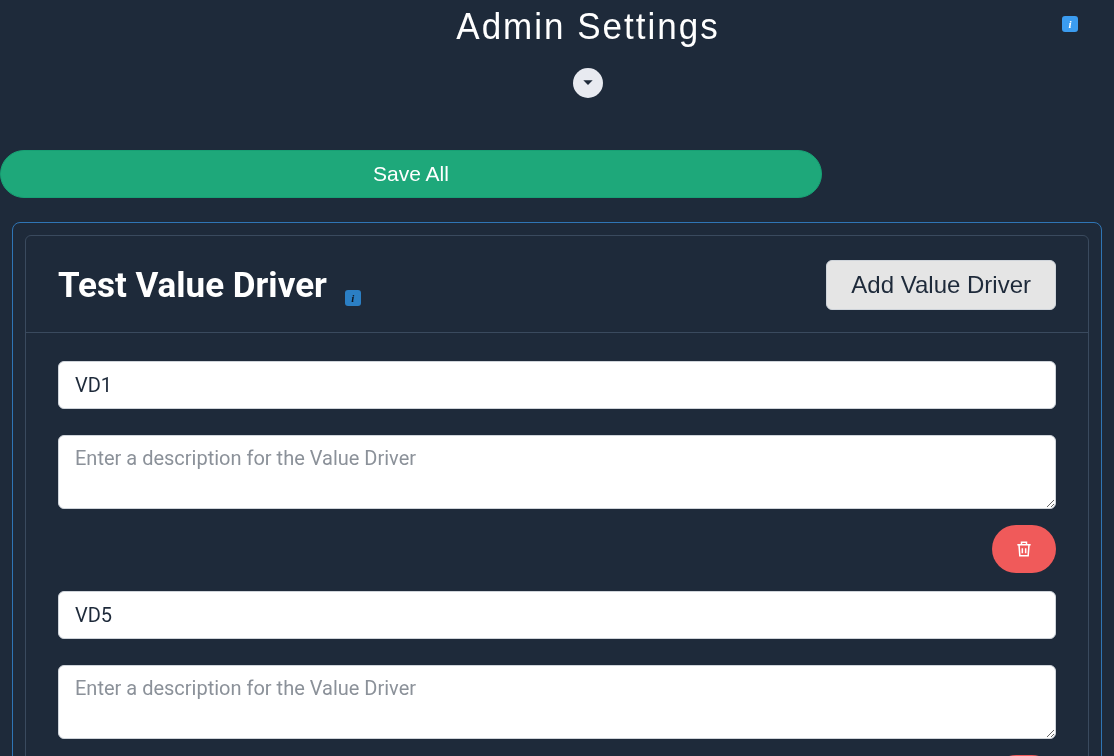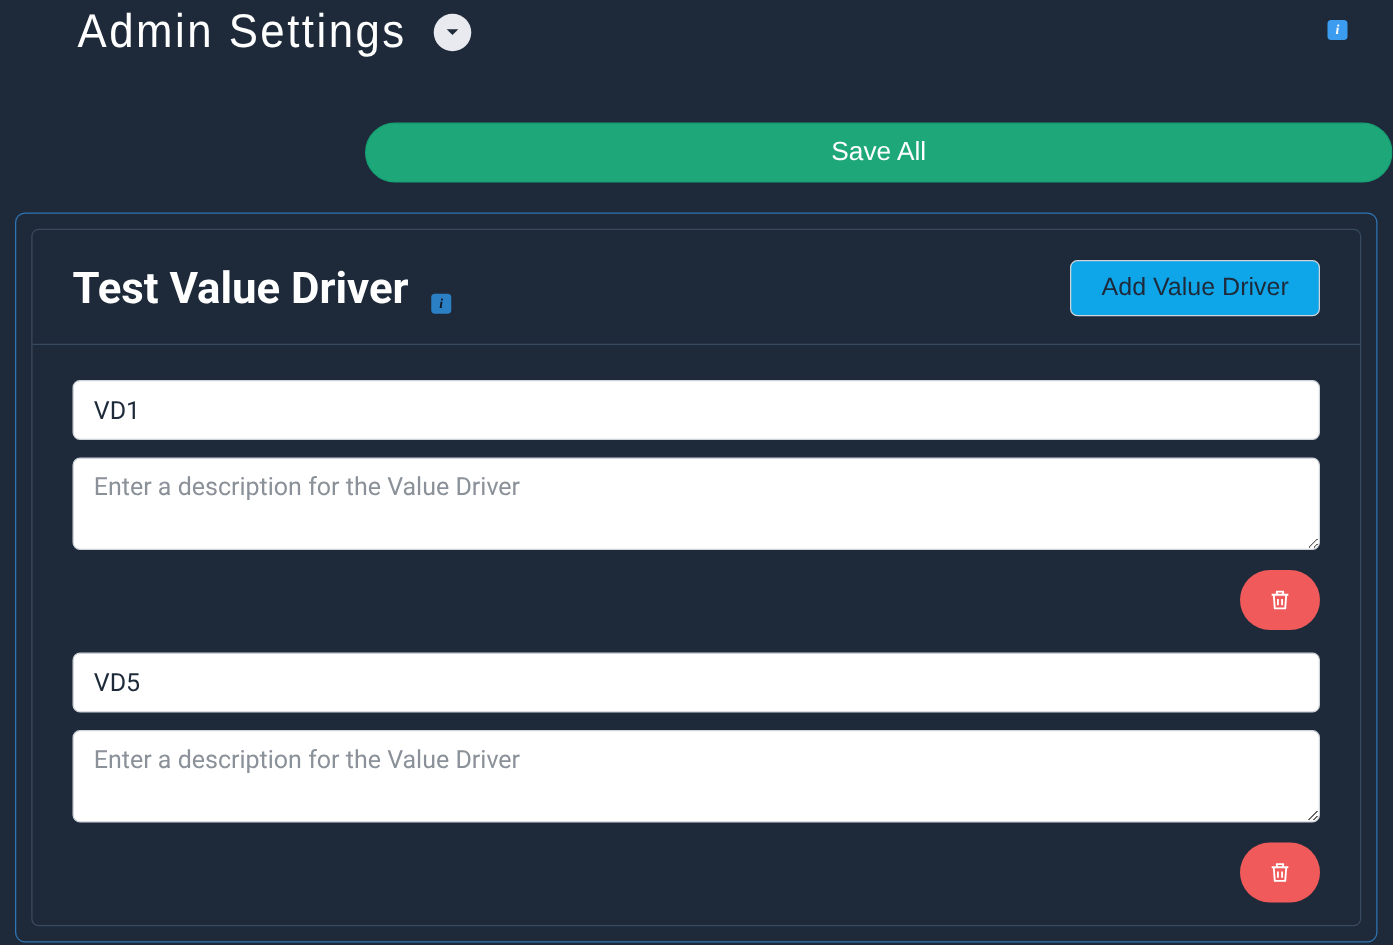--- a/index.html
+++ b/index.html
@@ -19,20 +19,21 @@
     .top-right-info {
       position: absolute;
       top: 16px;
       right: 36px;
     }
     .header {
       display: flex;
       align-items: center;
       padding: 6px 0 0 62px;
       gap: 22px;
+      flex-direction: column;
     }
     .header-title {
       font-size: 35px;
       font-weight: 400;
       letter-spacing: 2px;
       font-family: "Segoe UI", Arial, sans-serif;
       transform: scaleY(1.08);
     }
     .chevron-circle {
       width: 30px;
@@ -44,23 +45,22 @@
       justify-content: center;
       cursor: pointer;
     }
     .chevron-circle svg {
       width: 16px;
       height: 16px;
       fill: #1e2a3a;
     }
     .save-all-wrapper {
       display: flex;
-      justify-content: flex-end;
+      justify-content: flex-start;
       margin-top: 52px;
-      margin-left: 20px;
     }
     .save-all-btn {
       width: 822px;
       height: 48px;
       background-color: #1ea87a;
       border: 1px solid #17a074;
       border-radius: 26px;
       color: #ffffff;
       font-size: 21px;
       font-weight: 400;
@@ -117,46 +117,46 @@
       align-items: center;
       justify-content: center;
       font-family: Georgia, serif;
       font-style: italic;
       font-weight: bold;
       font-size: 11px;
       color: #0e1621;
       cursor: pointer;
     }
     .add-btn {
-      background-color: #0ea5e9;
+      background-color: #e5e5e5;
       color: #1e2a3a;
       border: 1px solid #cfd4da;
       border-radius: 6px;
-      font-size: 20px;
+      font-size: 24px;
       font-weight: 400;
       padding: 10px 24px;
       cursor: pointer;
     }
     .card-body {
       padding: 28px 32px 0 32px;
     }
     .driver-block {
       margin-bottom: 18px;
     }
     .text-input {
       width: 100%;
       height: 48px;
       background-color: #ffffff;
       border: 1px solid #cfd4da;
       border-radius: 6px;
       font-size: 20px;
       padding: 0 16px;
       color: #1e2a3a;
       font-family: inherit;
-      margin-bottom: 14px;
+      margin-bottom: 26px;
     }
     .text-input::placeholder {
       color: #8b9199;
     }
     .textarea-input {
       width: 100%;
       height: 74px;
       background-color: #ffffff;
       border: 1px solid #cfd4da;
       border-radius: 6px;

